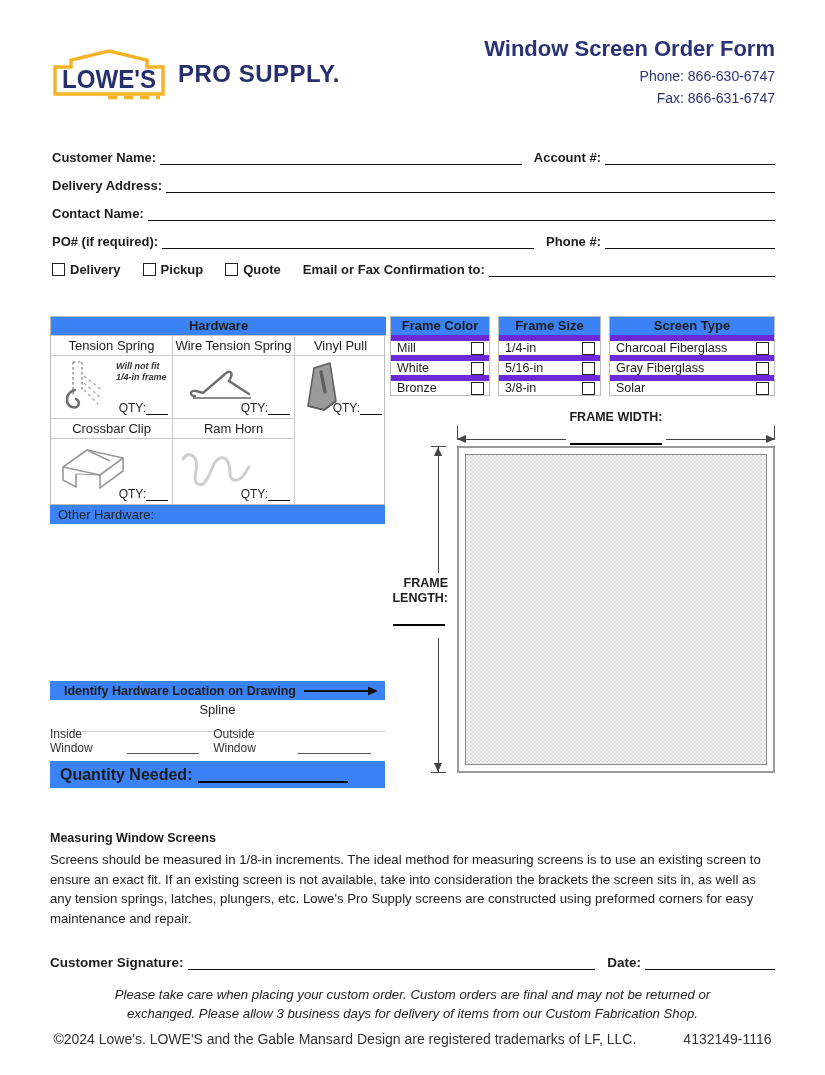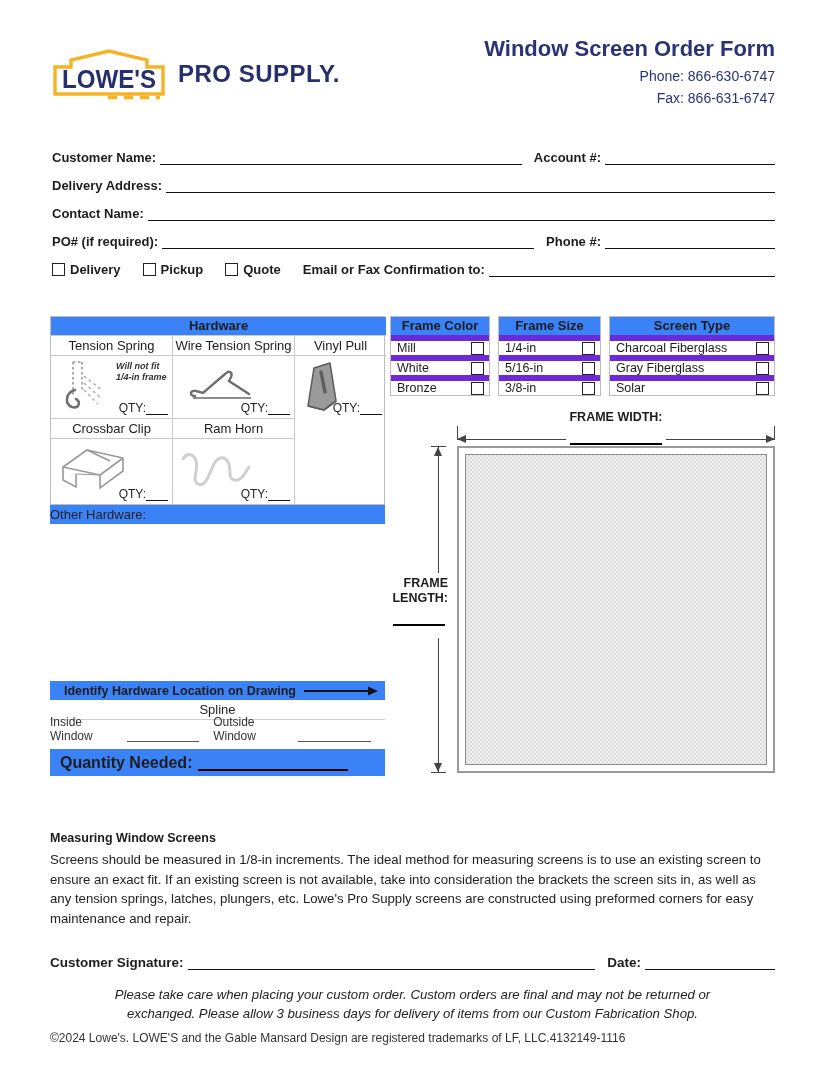--- a/index.html
+++ b/index.html
@@ -33,24 +33,24 @@
   .hw-grid { display:grid; grid-template-columns:121px 122px 92px; border:1px solid #bdbdbd; }
   .hw-title { grid-column:1/4; height:18px; font-size:13px; font-weight:bold; text-align:center; line-height:18px; }
   .hw-name { height:20px; font-size:13px; text-align:center; line-height:20px; border-top:1px solid #c9c9c9; border-left:1px solid #c9c9c9; overflow:hidden; white-space:nowrap; }
   .hw-name.c1, .hw-img.c1 { border-left:none; }
   .hw-img { position:relative; height:63px; border-top:1px solid #c9c9c9; border-left:1px solid #c9c9c9; }
   .hw-img.r2 { height:66px; }
   .hw-empty { border-left:1px solid #c9c9c9; grid-row:span 2; }
   .qty { position:absolute; right:4px; bottom:3px; font-size:12px; color:#222; display:flex; align-items:flex-end; }
   .qty-line { display:inline-block; width:22px; border-bottom:1.5px solid #111; height:11px; }
   .fit-note { position:absolute; right:4px; top:5px; width:52px; font-size:9px; font-style:italic; font-weight:bold; line-height:10.5px; color:#333; }
-  .other-bar { height:19px; font-size:13px; line-height:19px; color:#222; }
+  .other-bar { height:19px; font-size:13px; line-height:19px; padding-left:8px; color:#222; }
   .blank-box { height:157px; }
   .identify-bar { height:19px; display:flex; align-items:center; padding-left:14px; font-size:12.5px; font-weight:bold; gap:8px; }
-  .spline-row { height:20px; text-align:center; font-size:13px; line-height:20px; border-bottom:1px solid #cfcfcf; }
+  .spline-row { height:32px; text-align:center; font-size:13px; line-height:20px; border-bottom:1px solid #cfcfcf; }
   .inout-row { margin-top:5px; height:18px; display:flex; align-items:flex-end; font-size:12px; color:#333; }
   .inout-line { width:78px; border-bottom:1.2px solid #555; height:12px; margin:0 14px 1px 4px; }
   .qty-bar { margin-top:6px; height:27px; display:flex; align-items:center; padding-left:10px; font-size:16px; font-weight:bold; }
   .qty-bar-line { width:150px; border-bottom:2.5px solid #000; height:16px; margin-left:6px; }
   
   .opts-row { display:flex; gap:8px; }
   .opt { border:1px solid #bdbdbd; }
   .opt.w1 { width:100px; } .opt.w2 { width:103px; } .opt.w3 { width:166px; }
   .opt-title { height:18px; font-size:13px; font-weight:bold; text-align:center; line-height:18px; }
   .opt-row { display:flex; align-items:center; height:20px; border-top:6px solid #6d28d9; }
@@ -84,21 +84,21 @@
   .fl-line { position:absolute; top:178px; left:3px; width:52px; border-bottom:2px solid #000; }
   
   .sec-measuring { position:absolute; top:831px; left:50px; right:50px; }
   .meas-title { font-size:12.5px; font-weight:bold; margin-bottom:5px; }
   .meas-body { font-size:13.2px; line-height:19.5px; color:#222; }
   
   .sec-signature { position:absolute; top:950px; left:50px; right:50px; display:flex; align-items:flex-end; font-size:13.5px; font-weight:bold; height:20px; }
   
   .sec-note { position:absolute; top:985px; left:0; width:825px; text-align:center; }
   .note-text { display:inline-block; width:620px; font-size:13.2px; font-style:italic; line-height:19px; color:#222; }
-  .sec-footer { position:absolute; top:1031px; left:50px; right:50px; display:flex; justify-content:flex-start; font-size:12px; color:#333; }
+  .sec-footer { position:absolute; top:1031px; left:50px; right:50px; display:flex; justify-content:center; font-size:14px; color:#333;gap:47px; }
   svg { display:block; }
 </style>
 </head>
 <body>
 
 <div class="page">
 
   <div class="sec-header">
     <div class="logo-wrap">
       <svg width="118" height="56" viewBox="0 0 118 56">

